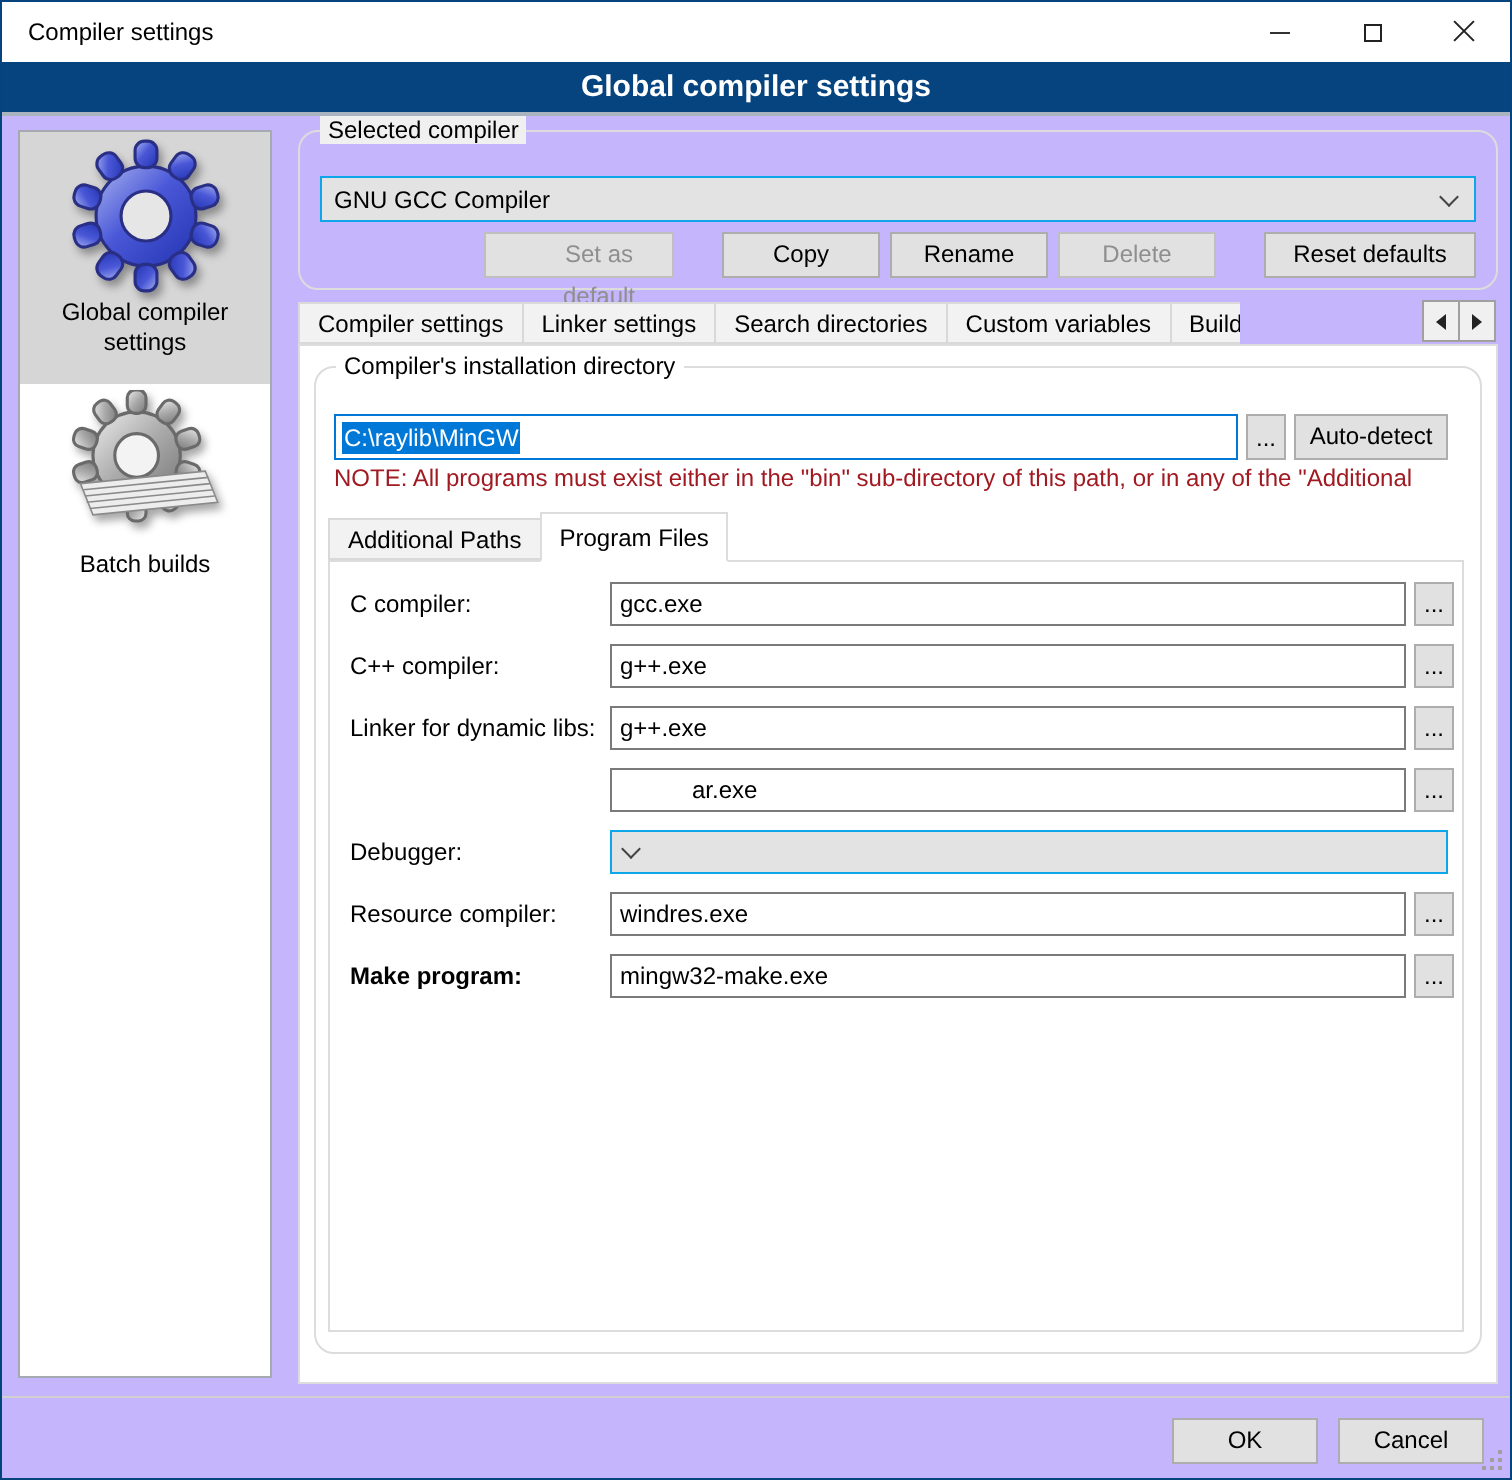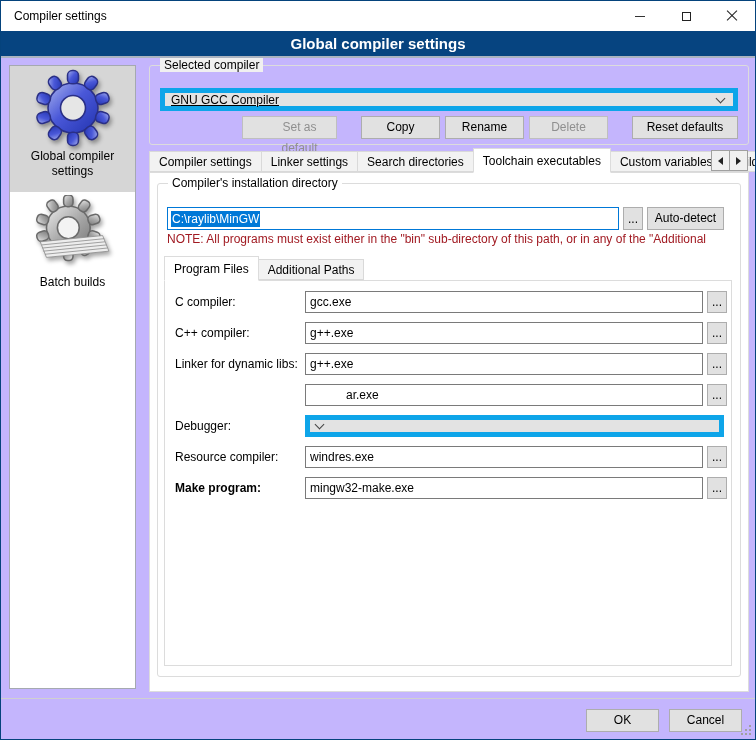--- a/index.html
+++ b/index.html
@@ -22,26 +22,26 @@
   .banner{ position:absolute; left:0; top:30px; right:0; height:27px; background:#064480;
     border-bottom:2px solid #aab3c0; color:#fff; font-size:15px; font-weight:bold;
     display:flex; align-items:center; justify-content:center; }
   
   .sidebar{ position:absolute; left:8px; top:64px; width:127px; height:624px; background:#fff; border:1px solid #a5a9b0; }
   .sb-item{ width:100%; height:126px; display:flex; flex-direction:column; align-items:center; padding-top:3px; }
   .sb-item.selected{ background:#d6d6d6; }
   .sb-item svg{ flex:none; filter:drop-shadow(2px 3px 2px rgba(0,0,0,0.35)); }
   .sb-label{ margin-top:2px; text-align:center; line-height:15px; padding:0 4px; }
   
-  .groupbox{ position:absolute; border:1px solid #dcdcdc; border-radius:3px; }
+  .groupbox{ position:absolute; border:1px solid #dcdcdc; border-radius:10px; }
   .group-label{ position:absolute; top:-8px; left:10px; padding:0 4px; }
   .gl-gray{ background:#f0f0f0; } .gl-white{ background:#fff; }
   
-  .combo{ position:absolute; height:23px; background:#e3e3e3; border:5px solid #0ea5e9;
-    display:flex; align-items:center; padding-left:6px;text-decoration:underline; }
+  .combo{ position:absolute; height:23px; background:#e3e3e3; border:1px solid #0ea5e9;
+    display:flex; align-items:center; padding-left:6px; }
   .combo .val{ flex:1; overflow:hidden; white-space:nowrap; }
   .chev{ width:7px; height:7px; border-right:1px solid #444; border-bottom:1px solid #444;
     transform:rotate(45deg); margin:-3px 9px 0 0; flex:none; }
   .btn{ background:#e1e1e1; border:1px solid #adadad; font-family:"Liberation Sans",sans-serif;
     font-size:12px; color:#000; text-align:center; height:23px; line-height:21px; }
   .btn.disabled{ color:#8f8f8f; border-color:#bfbfbf; }
   .tinybtn{ position:absolute; width:20px; height:23px; line-height:18px; }
   input.field{ position:absolute; height:22px; border:1px solid #7a7a7a; background:#fff;
     font-family:"Liberation Sans",sans-serif; font-size:12px; padding:0 4px; color:#000; }
   
@@ -173,21 +173,20 @@
       <button class="btn" style="width:79px; margin-right:5px;">Rename</button>
       <button class="btn disabled" style="width:79px; margin-right:24px;">Delete</button>
       <button class="btn" style="width:106px;">Reset defaults</button>
     </div>
   </div>
 
   <div class="tabstrip" style="left:148px; top:147px; width:563px; height:24px;">
     <div class="tab">Compiler settings</div>
     <div class="tab">Linker settings</div>
     <div class="tab">Search directories</div>
-    <div class="tab active">Toolchain executables</div>
     <div class="tab">Custom variables</div>
     <div class="tab clipped">Build options</div>
   </div>
   <div class="tab-arrows">
     <div class="arrowbtn">
         <span class="tri-l"></span>
       </div>
     <div class="arrowbtn">
         <span class="tri-r"></span>
       </div>
@@ -201,22 +200,22 @@
 
   <div class="path-input" style="z-index:3;">
     <span class="sel">C:\raylib\MinGW</span>
   </div>
   <button class="btn tinybtn" style="left:622px; top:206px; z-index:3;">...</button>
   <button class="btn" style="position:absolute; left:646px; top:206px; width:77px; z-index:3;">Auto-detect</button>
 
   <div class="note" style="z-index:3;">NOTE: All programs must exist either in the "bin" sub-directory of this path, or in any of the "Additional</div>
 
   <div class="tabstrip" style="left:163px; top:255px; width:300px; height:24px; z-index:3;">
+    <div class="tab">Additional Paths</div>
     <div class="tab active">Program Files</div>
-    <div class="tab">Additional Paths</div>
   </div>
   <div class="tabpage" style="left:163px; top:279px; width:568px; height:386px; z-index:2;">
 
     <span class="rowlabel" style="top:10px;">C compiler:</span>
     <input class="field" style="left: 140px; top: 10px; width: 398px;" value="gcc.exe">
     <button class="btn tinybtn" style="left:542px; top:10px; height:22px;">...</button>
 
     <span class="rowlabel" style="top:41px;">C++ compiler:</span>
     <input class="field" style="left: 140px; top: 41px; width: 398px;" value="g++.exe">
     <button class="btn tinybtn" style="left:542px; top:41px; height:22px;">...</button>

